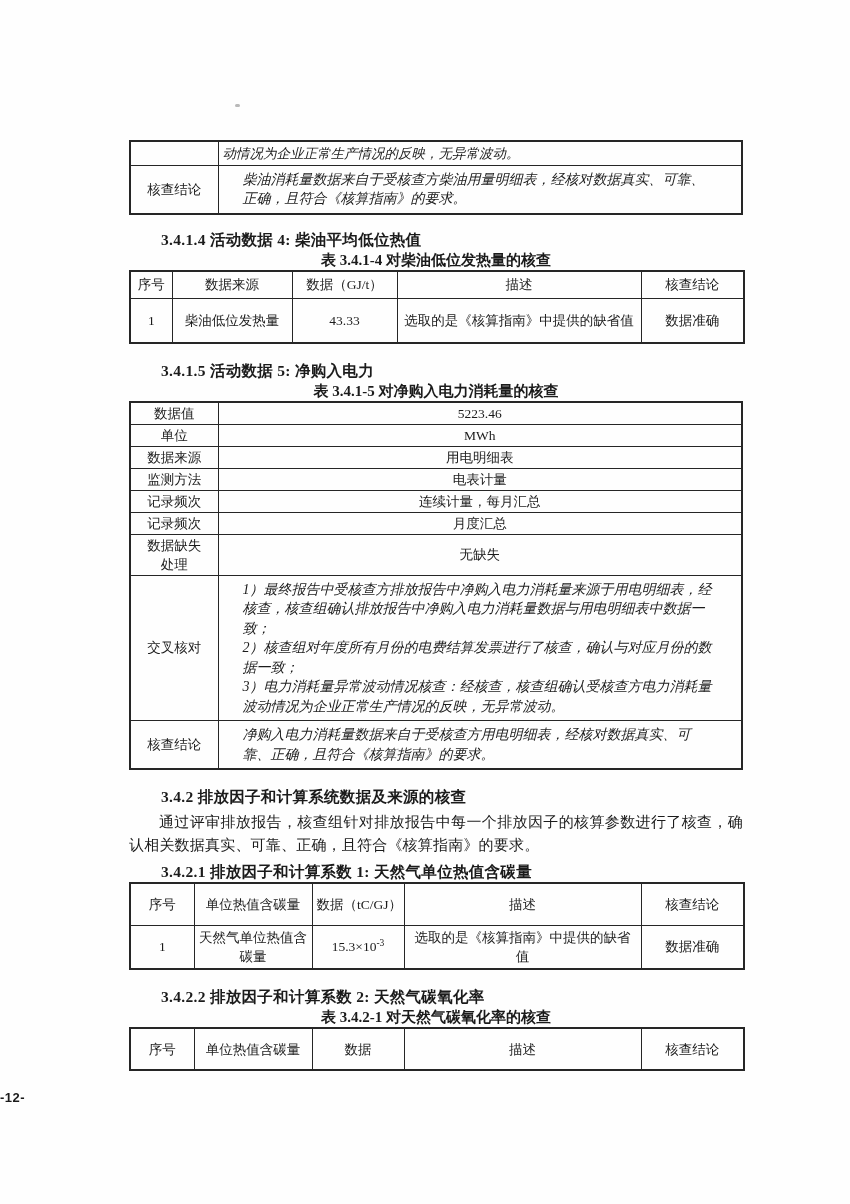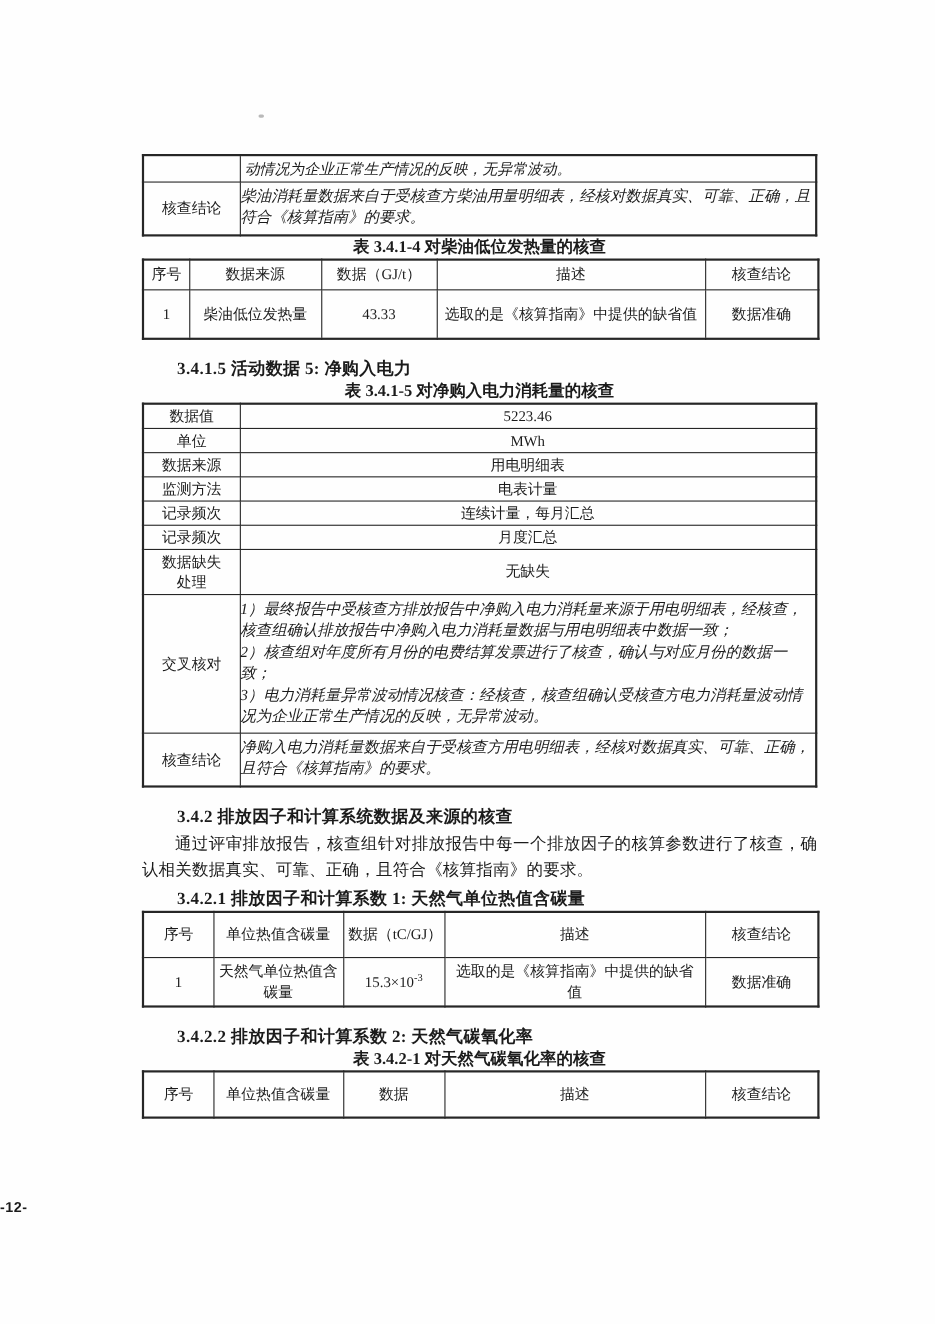--- a/index.html
+++ b/index.html
@@ -35,21 +35,21 @@
     border: 1px solid #262626;
     font-size: 13.5px;
     line-height: 19px;
     text-align: center;
     vertical-align: middle;
     padding: 1px 4px;
     word-break: break-all;
   }
   .tl { text-align: left !important; font-style: italic; }
   .pad {
-    padding: 4px 0 !important;
+    padding: 4px 24px !important;
     font-size: 14px !important;
     line-height: 19.5px !important;
   }
   
   col.c-label { width: 88px; }
   .two-col tr.r1 td { height: 24px; }
   .two-col tr.r2 td { height: 48px; }
   .two-col2 tr.single td { height: 22px; }
   .two-col2 td.lbl { padding: 1px 12px; }
   
@@ -123,20 +123,21 @@
         <td></td>
         <td class="tl">动情况为企业正常生产情况的反映，无异常波动。</td>
       </tr>
       <tr class="r2">
         <td>核查结论</td>
         <td class="tl pad">柴油消耗量数据来自于受核查方柴油用量明细表，经核对数据真实、可靠、正确，且符合《核算指南》的要求。</td>
       </tr>
     </tbody>
       </table>
 
+    <div class="sec-heading mt14">3.4.1.4 活动数据 4: 柴油平均低位热值</div>
     <div class="tbl-title">表 3.4.1-4 对柴油低位发热量的核查</div>
     <table class="tbl five-a">
       <colgroup>
           <col class="c1">
           <col class="c2">
           <col class="c3">
           <col class="c4">
           <col class="c5">
         </colgroup>
       <tbody>

